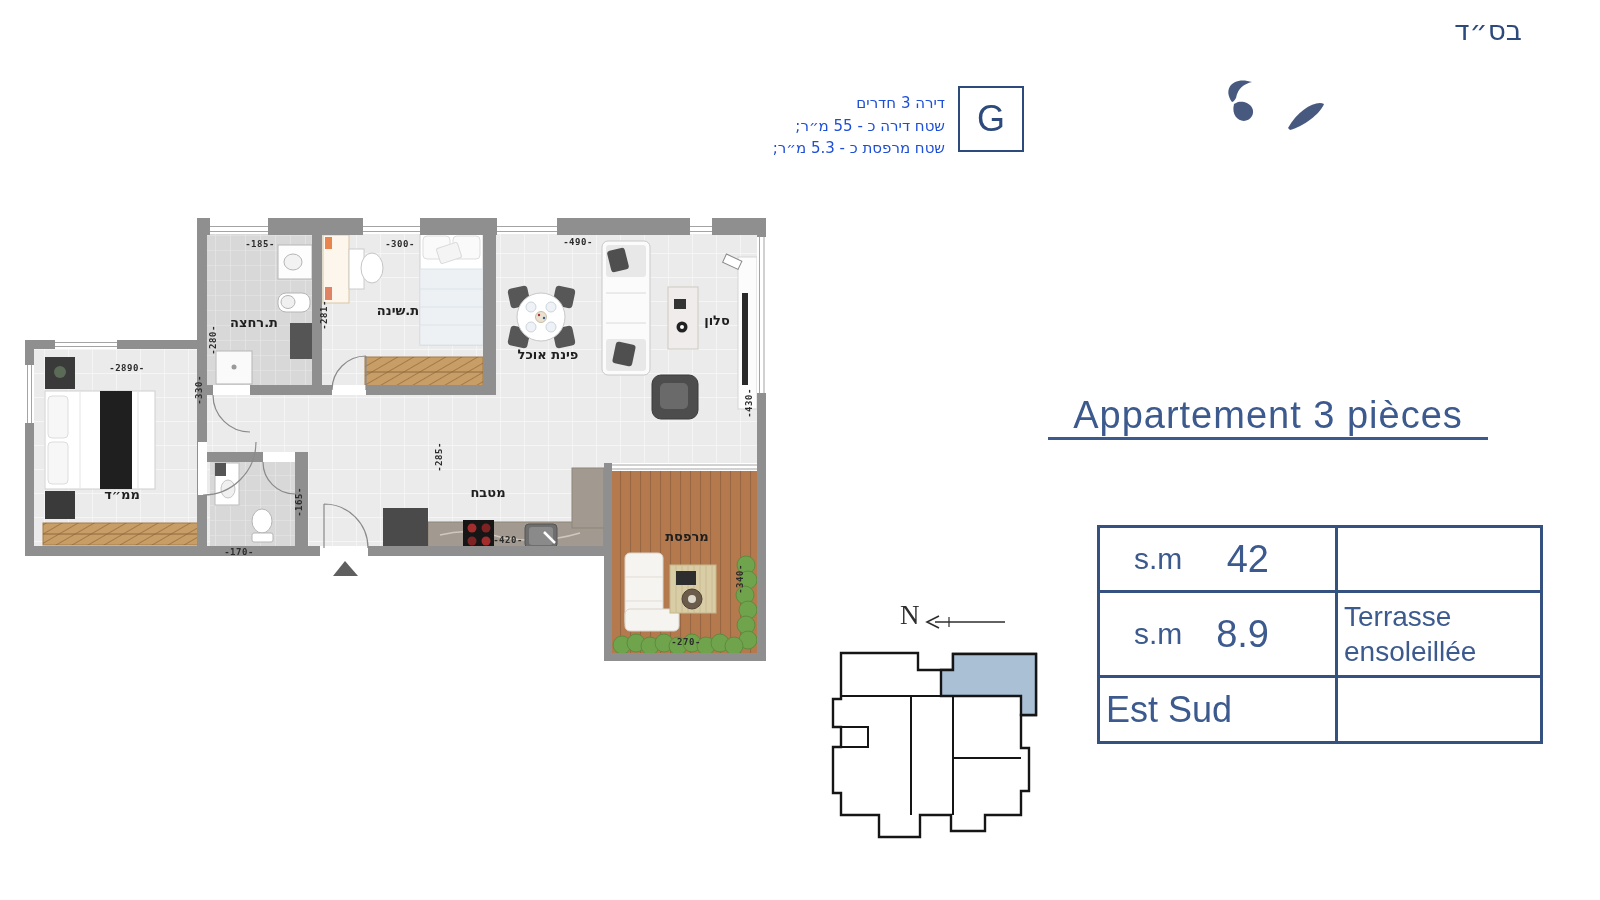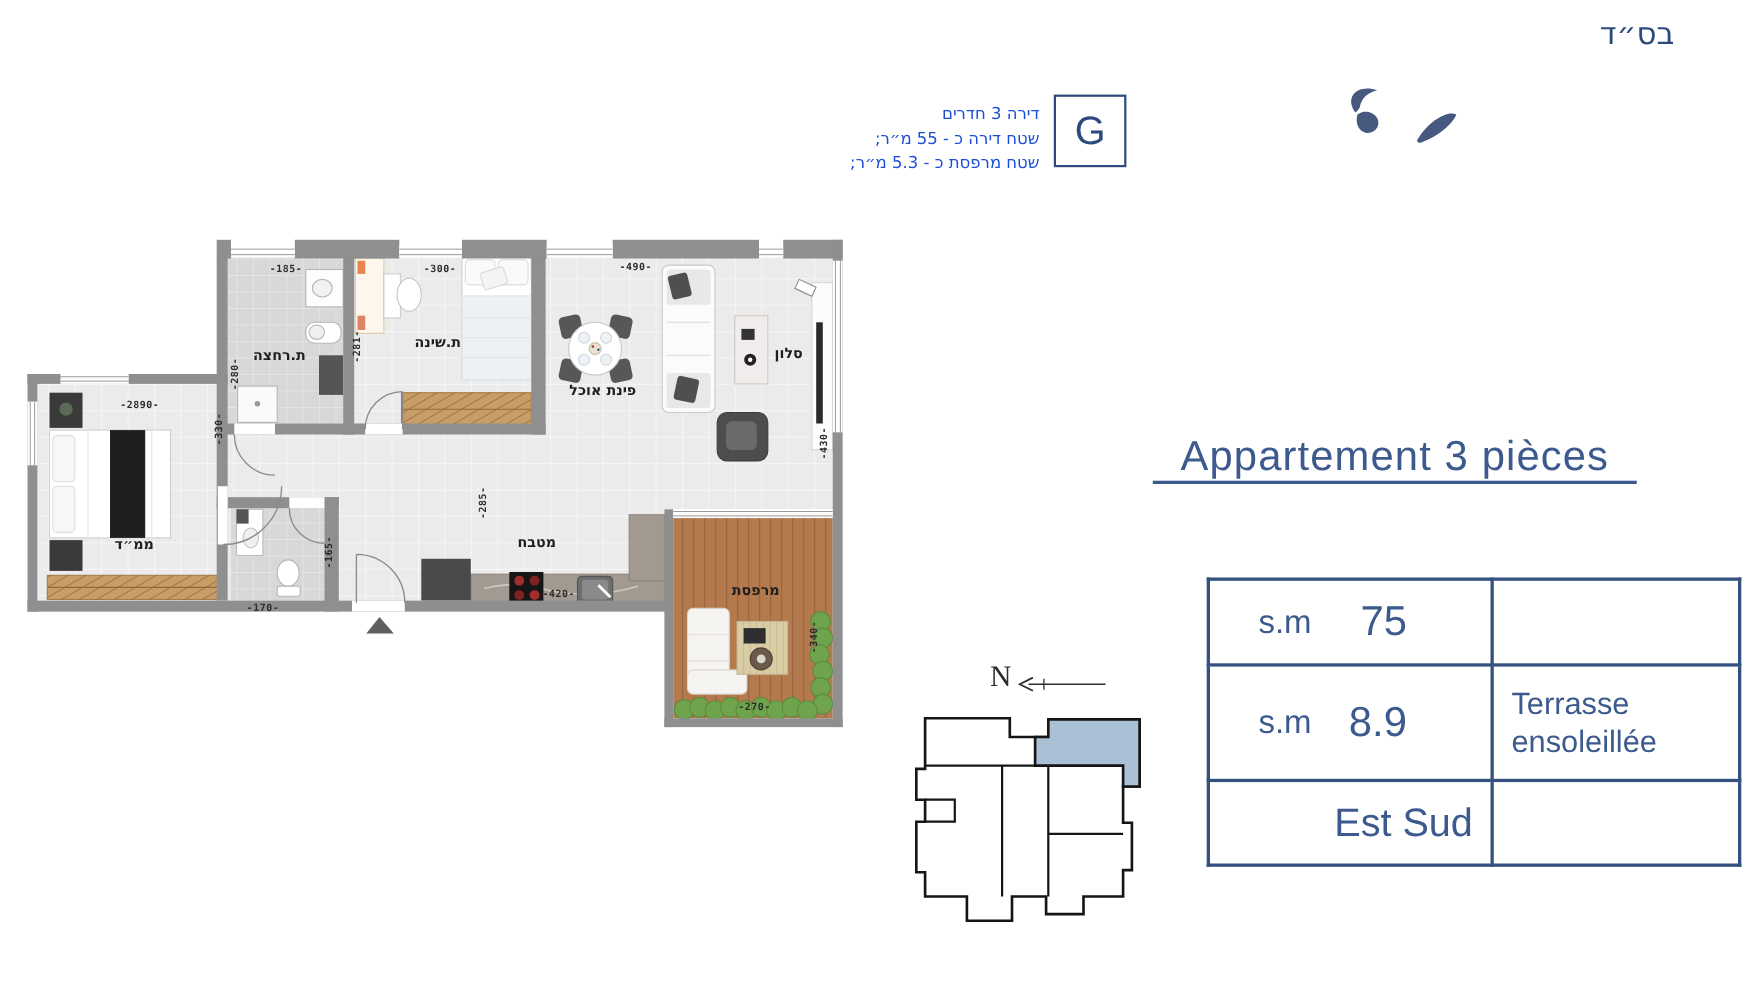--- a/index.html
+++ b/index.html
@@ -13,27 +13,27 @@
              color:#1d4ed8;font-family:"DejaVu Sans",sans-serif;}
   .gbox{left:958px;top:86px;width:62px;height:62px;border:2px solid #2d4a7c;display:flex;
         align-items:center;justify-content:center;}
   .gbox span{font-size:36px;color:#2d4a7c;font-weight:400;}
   
   .title{left:1048px;top:394px;width:440px;text-align:center;font-size:38px;letter-spacing:1px;
          color:#3c5a8e;border-bottom:3px solid #3c5a8e;padding-bottom:0;font-weight:400;}
   
   table.spec{left:1097px;top:525px;width:413px;height:208px;border-collapse:collapse;
              color:#3c5a8e;table-layout:fixed;position:absolute;}
-  table.spec td{border:3px solid #34517f;padding:16px;}
+  table.spec td{border:3px solid #34517f;padding:6px;}
   td.c1{width:223px;}
   td.c2{width:190px;text-align:left;font-size:28px;line-height:1.25;}
   .lcell{display:flex;align-items:center;width:100%;}
   .lcell .lbl{font-size:30px;margin-left:28px;}
   .lcell .val{font-size:38px;margin-left:auto;margin-right:60px;}
-  .lcell.center{justify-content:flex-end;}
+  .lcell.center{justify-content:flex-start;}
   .lcell.center .lbl{font-size:36px;margin:0;}
   tr.r1{height:65px;} tr.r2{height:77px;} tr.r3{height:66px;}
   
   .north{left:900px;top:600px;font-family:"Liberation Serif",serif;font-size:27px;color:#2e2e2e;}
   
   .dim{font:bold 9px "DejaVu Sans Mono",monospace;fill:#2b2b2b;letter-spacing:.5px;}
   .room{font:bold 13px "DejaVu Sans",sans-serif;fill:#1f1f1f;}
 </style>
 </head>
 <body>
@@ -340,21 +340,21 @@
   </svg>
 
   <div class="abs title">Appartement 3 pièces</div>
 
   <table class="spec">
     <tbody>
         <tr class="r1">
       <td class="c1">
             <div class="lcell">
         <span class="lbl">s.m</span>
-        <span class="val">75</span>
+        <span class="val">42</span>
       </div>
           </td>
       <td class="c2"></td>
     </tr>
     <tr class="r2">
       <td class="c1">
             <div class="lcell">
         <span class="lbl">s.m</span>
         <span class="val">8.9</span>
       </div>

